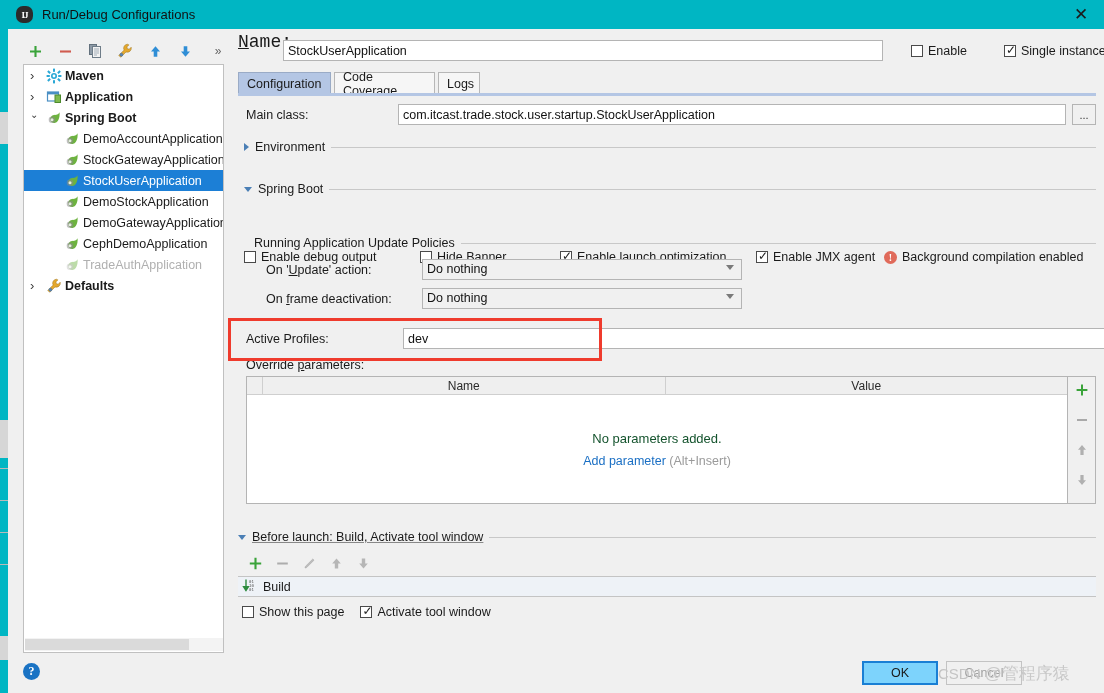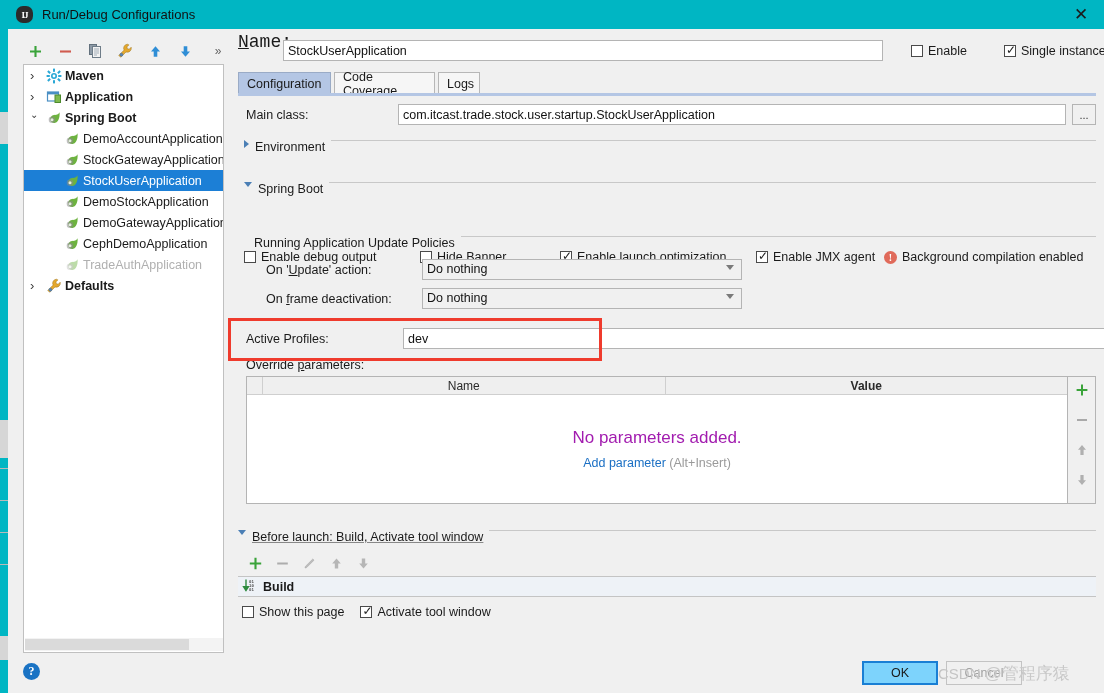--- a/index.html
+++ b/index.html
@@ -97,21 +97,21 @@
 
   
   #content {
     position:absolute; left:230px; top:96px; width:858px; height:430px;
     background:#f0f0f0;
   }
 
   .lbl { font-size:12.5px; color:#1a1a1a; white-space:nowrap; }
   .txtfield { background:#fff; border:1px solid #b4b4b4; height:21px; line-height:19px;
               font-size:12.5px; padding:0 4px; color:#111; overflow:hidden; white-space:nowrap; }
-  .sep-title { display:flex; gap:6px; }
+  .sep-title { display:flex; align-items:center; gap:6px; }
   .sep-line { flex:1; height:1px; background:#c8c8c8; }
   .tri { width:0; height:0; display:inline-block; }
   .tri.right { border-left:5px solid #4b7fb5; border-top:4px solid transparent; border-bottom:4px solid transparent; }
   .tri.down { border-top:5px solid #4b7fb5; border-left:4px solid transparent; border-right:4px solid transparent; }
 
   #mainclass-label { position:absolute; left:8px; top:12px; }
   #mainclass-input { position:absolute; left:160px; top:8px; width:668px; }
   #mainclass-browse { position:absolute; left:834px; top:8px; width:24px; height:21px;
      background:#f0f0f0; border:1px solid #b4b4b4; display:flex; align-items:center;
      justify-content:center; font-size:11px; color:#333; cursor:pointer; }
@@ -143,40 +143,40 @@
      border:3px solid #ef3b2d; pointer-events:none; z-index:20; }
 
   #override-label { position:absolute; left:8px; top:262px; }
 
   #param-table { position:absolute; left:8px; top:280px; width:822px; height:128px;
      background:#fff; border:1px solid #b4b4b4; }
   #pt-head { display:flex; height:18px; background:#efefef; border-bottom:1px solid #cfcfcf; }
   #pt-head .gut { width:16px; border-right:1px solid #cfcfcf; }
   #pt-head .col { flex:1; display:flex; align-items:center; justify-content:center;
      font-size:12px; color:#2b2b2b; border-right:1px solid #cfcfcf; }
-  #pt-head .col:last-child { border-right:none;font-weight:bold; }
+  #pt-head .col:last-child { border-right:none; }
   #pt-body { height:108px; display:flex; flex-direction:column; align-items:center; justify-content:center; gap:8px; }
-  #pt-empty { color:#a21caf; font-size:17px; }
+  #pt-empty { color:#14532d; font-size:13px; }
   #pt-add { font-size:12.5px; }
   #pt-add a { color:#1a6fc4; text-decoration:none; cursor:pointer; }
   #pt-add .hint { color:#9a9a9a; }
 
   #param-side { position:absolute; left:830px; top:280px; width:28px; height:128px;
     background:#f0f0f0; border:1px solid #b4b4b4; border-left:none;
     display:flex; flex-direction:column; align-items:center; padding-top:4px; gap:12px; }
   .side-btn { width:20px; height:18px; display:flex; align-items:center; justify-content:center; cursor:pointer; }
 
   
   #before-launch { position:absolute; left:230px; top:530px; width:858px; }
   #bl-title { position:absolute; left:0; top:0; width:858px; }
   #bl-toolbar { position:absolute; left:4px; top:22px; display:flex; align-items:center; }
   .bl-btn { width:27px; height:22px; display:flex; align-items:center; justify-content:center; cursor:pointer; }
   #bl-list { position:absolute; left:0; top:46px; width:858px; height:21px;
     background:#eef2f7; border-top:1px solid #c4c4c4; border-bottom:1px solid #c4c4c4;
-    display:flex; align-items:center; padding-left:4px; gap:6px;font-weight:bold; }
+    display:flex; align-items:center; padding-left:4px; gap:6px; }
   #bl-bottom { position:absolute; left:4px; top:75px; display:flex; align-items:center; gap:16px; }
 
   
   #ok-btn { position:absolute; left:854px; top:661px; width:76px; height:24px;
      background:#7dd3fc; border:2px solid #1a7fd4; font-size:12.5px;
      display:flex; align-items:center; justify-content:center; cursor:pointer; }
   #cancel-btn { position:absolute; left:938px; top:661px; width:76px; height:24px;
      background:#f0f0f0; border:1px solid #c3c3c3; font-size:12.5px; color:#9f9f9f;
      display:flex; align-items:center; justify-content:center; cursor:pointer; }
   #watermark { position:absolute; left:930px; top:658px; width:174px; height:30px;

